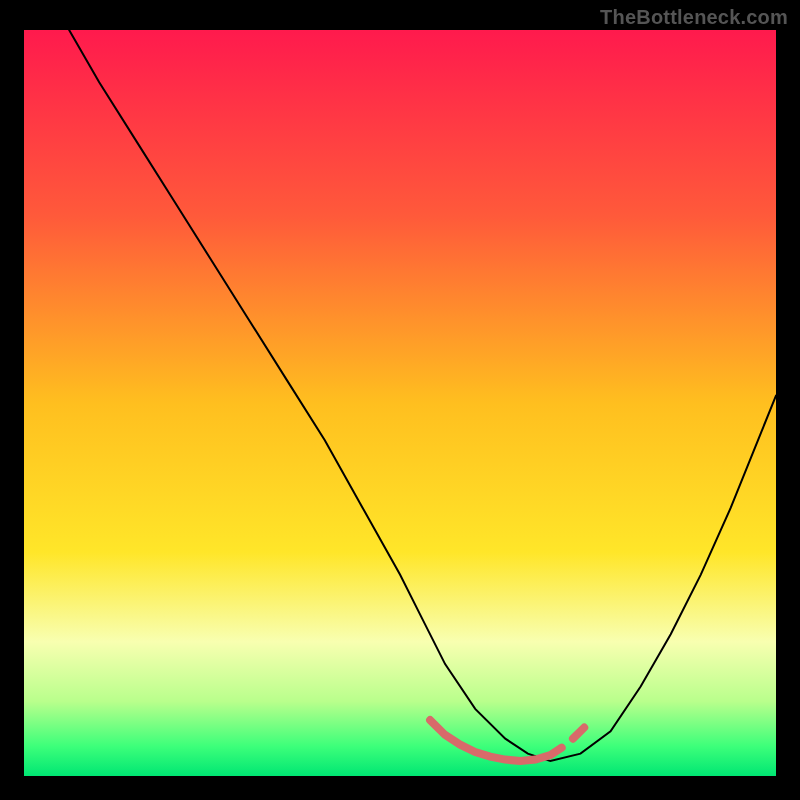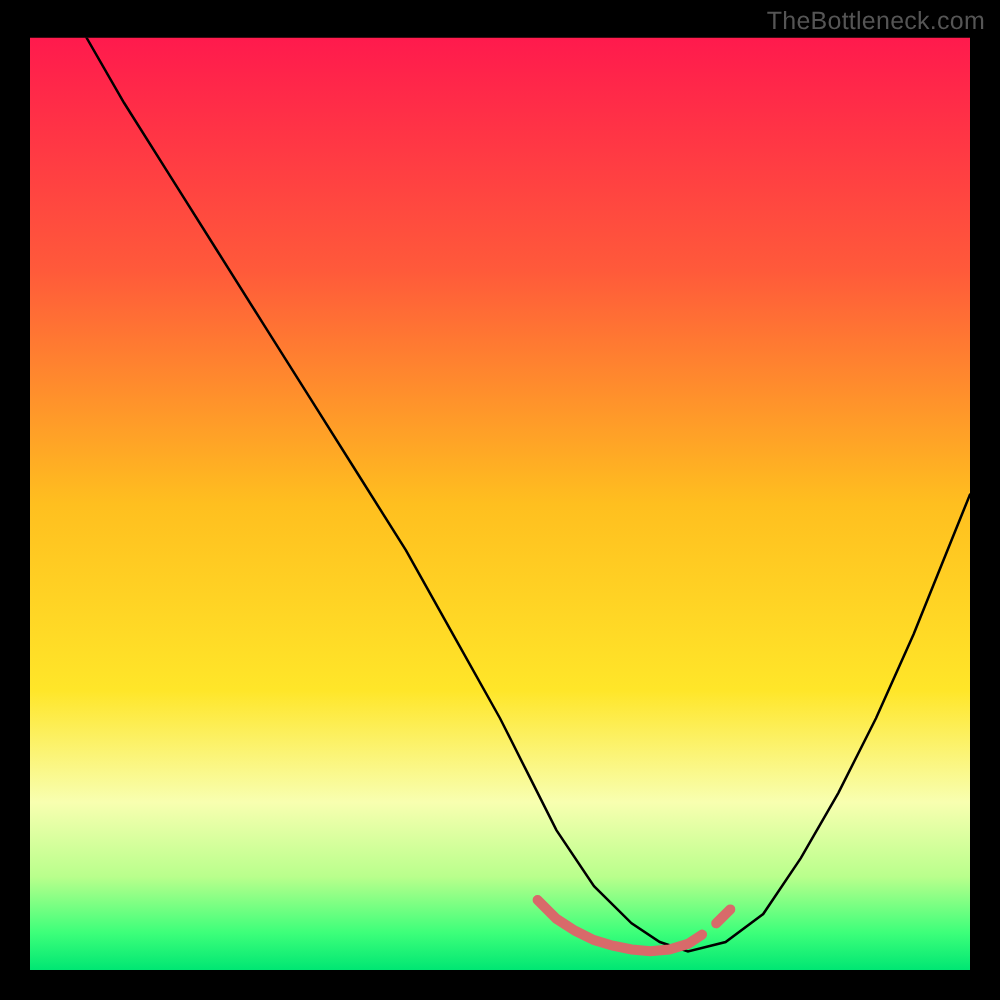--- a/index.html
+++ b/index.html
@@ -16,21 +16,21 @@
     width: 800px;
     height: 800px;
     background: #000;
   }
   .watermark {
     position: absolute;
     top: 6px;
     right: 12px;
     color: #555;
     font-size: 20px;
-    font-weight: 400;
+    font-weight: 700;
     letter-spacing: 0.2px;
     user-select: none;
   }
   .plot {
     position: absolute;
     left: 24px;
     top: 30px;
     width: 752px;
     height: 746px;
   }

